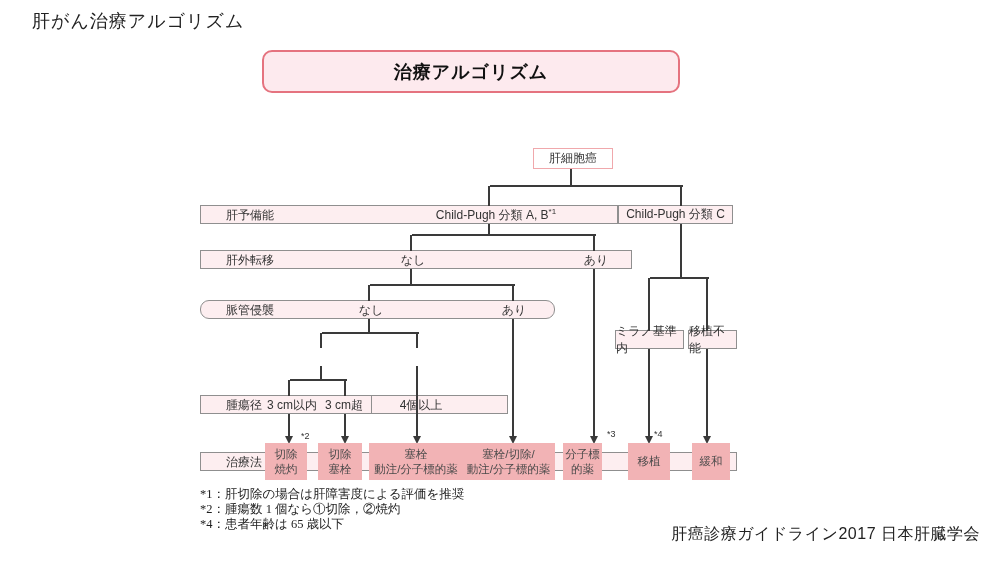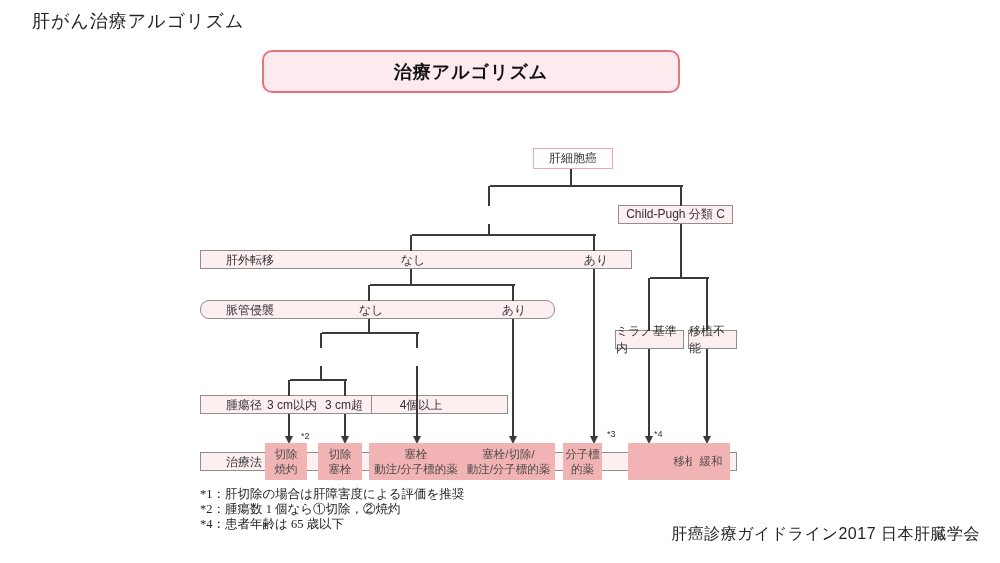--- a/index.html
+++ b/index.html
@@ -54,20 +54,24 @@
   <div id="page-title" class="abs">肝がん治療アルゴリズム</div>
 
   <div id="header-box" class="abs">
     <span>治療アルゴリズム</span>
   </div>
 
   <div id="root-box" class="abs node-box">
     <span>肝細胞癌</span>
   </div>
 
+  <div class="abs node-box band" style="left:200px;top:205px;width:418px;">
+    <span class="row-label">肝予備能</span>
+    <span class="opt" style="left:195px;width:200px;"><span>Child-Pugh 分類 A, B</span><sup class="fnref">*1</sup></span>
+  </div>
   <div class="abs node-box band small-box" style="left:618px;top:205px;width:115px;">
     <span>Child-Pugh 分類 C</span>
   </div>
 
   <div class="abs node-box band" style="left:200px;top:250px;width:432px;">
     <span class="row-label">肝外転移</span>
     <span class="opt" style="left:162px;width:100px;">なし</span>
     <span class="opt" style="left:345px;width:100px;">あり</span>
   </div>
 
@@ -102,21 +106,21 @@
 
   <div class="abs treat-box" style="left:265px;top:443px;width:42px;height:37px;">切除
 焼灼</div>
   <div class="abs treat-box" style="left:318px;top:443px;width:44px;height:37px;">切除
 塞栓</div>
   <div class="abs treat-box" style="left:369px;top:443px;width:94px;height:37px;">塞栓
 動注/分子標的薬</div>
   <div class="abs treat-box" style="left:462px;top:443px;width:93px;height:37px;">塞栓/切除/
 動注/分子標的薬</div>
   <div class="abs treat-box" style="left:563px;top:443px;width:39px;height:37px;">分子標的薬</div>
-  <div class="abs treat-box" style="left:628px;top:443px;width:42px;height:37px;padding-left:36px;">移植</div>
+  <div class="abs treat-box" style="left:628px;top:443px;width:42px;height:37px;">移植</div>
   <div class="abs treat-box" style="left:692px;top:443px;width:38px;height:37px;">緩和</div>
 
   <div class="abs fn-mark" style="left:301px;top:431px;">*2</div>
   <div class="abs fn-mark" style="left:607px;top:429px;">*3</div>
   <div class="abs fn-mark" style="left:654px;top:429px;">*4</div>
 
   <div id="footnotes" class="abs">
     <div>*1：肝切除の場合は肝障害度による評価を推奨</div>
     <div>*2：腫瘍数 1 個なら①切除，②焼灼</div>
     <div>*4：患者年齢は 65 歳以下</div>

